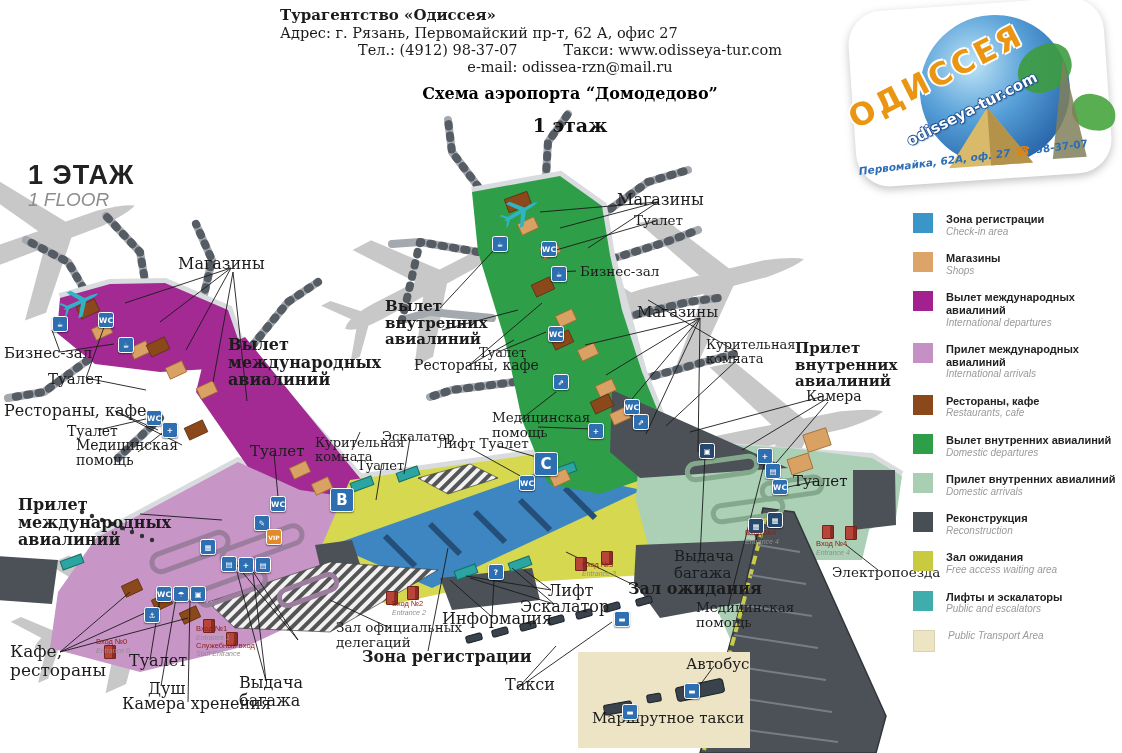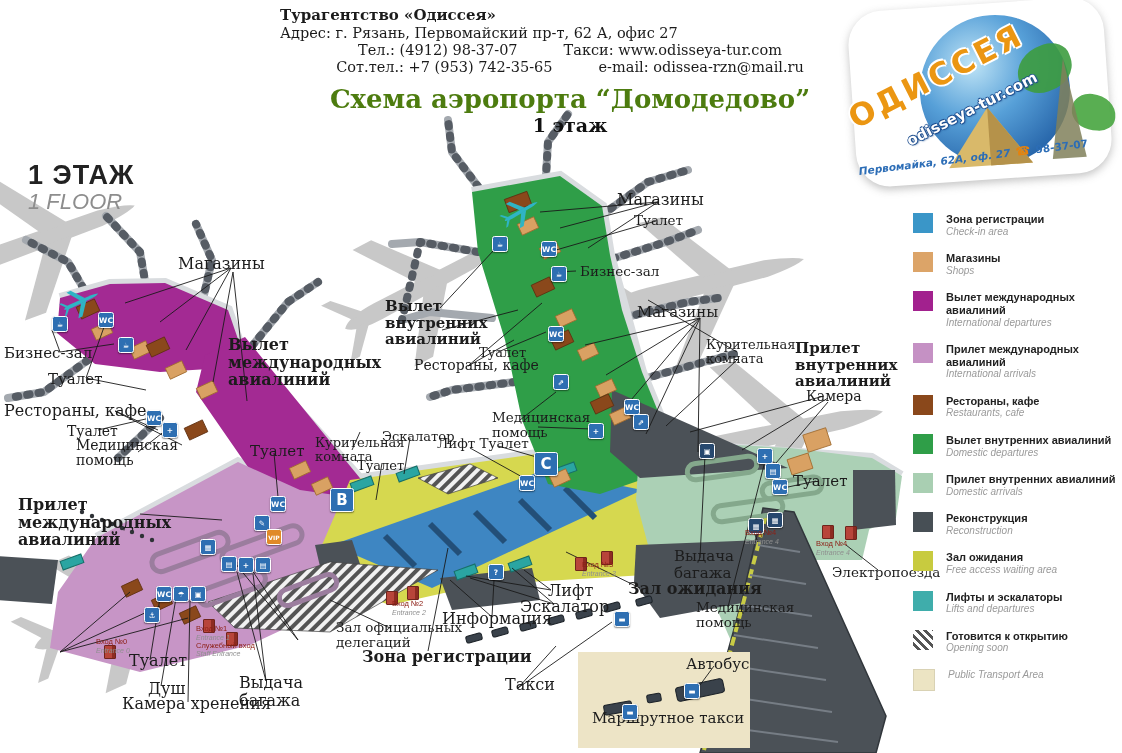--- a/index.html
+++ b/index.html
@@ -5,26 +5,26 @@
   html,body{margin:0;padding:0;background:#fff;}
   #canvas{position:relative;width:1122px;height:753px;background:#fff;overflow:hidden;
           font-family:"DejaVu Serif",serif;}
   svg{position:absolute;left:0;top:0;}
   
   .hdr{position:absolute;left:280px;top:6px;width:580px;text-align:left;color:#1b1b1b;}
   .hdr .agency{font-weight:bold;font-size:15px;}
   .hdr .addr{font-size:14.5px;margin-top:1px;}
   .hdr .row{display:flex;justify-content:center;gap:46px;font-size:14.5px;margin-top:1px;}
   .hdr .row span{white-space:nowrap;}
-  .title{position:absolute;left:280px;top:84px;width:580px;text-align:center;font-weight:bold;font-size:26px;color:#4d7c0f;}
+  .title{position:absolute;left:280px;top:84px;width:580px;text-align:center;font-weight:bold;font-size:16px;color:#000000;}
   .subtitle{position:absolute;left:280px;top:114px;width:580px;text-align:center;font-weight:bold;font-size:19px;color:#111;}
   
   .floor{position:absolute;left:28px;top:160px;font-family:"Liberation Sans",sans-serif;}
   .floor .ru{font-size:27px;font-weight:bold;color:#222;letter-spacing:1px;}
-  .floor .en{font-size:22px;font-style:italic;color:#8d8d8d;margin-top:-2px;}
+  .floor .en{font-size:19px;font-style:italic;color:#8d8d8d;margin-top:-2px;}
   
   .logo{position:absolute;left:838px;top:0;width:284px;height:196px;}
   .sticker{position:absolute;left:14px;top:4px;width:256px;height:176px;background:#fff;border-radius:34px;
            transform:rotate(-4deg);box-shadow:0 3px 8px rgba(120,120,120,.45);}
   .globe{position:absolute;left:68px;top:12px;width:150px;height:150px;border-radius:50%;
          background:radial-gradient(circle at 36% 32%, #bfe4f6, #57a0d8 40%, #2563a8 80%, #1b4d88);}
   .land1{position:absolute;left:98px;top:34px;width:56px;height:46px;background:#3d9c3f;border-radius:60% 40% 55% 45%;opacity:.9;transform:rotate(-15deg);}
   .land2{position:absolute;left:150px;top:86px;width:44px;height:36px;background:#47a53f;border-radius:45% 60% 40% 55%;opacity:.9;transform:rotate(10deg);}
   .pyr{position:absolute;left:92px;top:104px;width:0;height:0;border-left:42px solid transparent;
        border-right:42px solid transparent;border-bottom:58px solid #d9b96a;}
@@ -340,21 +340,20 @@
 </svg>
 
 <div class="hdr">
   <div class="agency">Турагентство «Одиссея»</div>
   <div class="addr">Адрес: г. Рязань, Первомайский пр-т, 62 А, офис 27</div>
   <div class="row">
     <span>Тел.: (4912) 98-37-07</span>
     <span>Такси: www.odisseya-tur.com</span>
   </div>
   <div class="row">
-    <span>Сот.тел.: +7 (953) 742-35-65</span>
     <span>e-mail: odissea-rzn@mail.ru</span>
   </div>
 </div>
 <div class="title">Схема аэропорта “Домодедово”</div>
 <div class="subtitle">1 этаж</div>
 
 <div class="floor">
   <div class="ru">1 ЭТАЖ</div>
   <div class="en">1 FLOOR</div>
 </div>
@@ -385,20 +384,22 @@
 международных
 авиалиний</div>
 <div class="lbl s16" style="left:4px;top:402px">Рестораны, кафе</div>
 <div class="lbl s14" style="left:67px;top:424px">Туалет</div>
 <div class="lbl s14" style="left:76px;top:438px">Медицинская
 помощь</div>
 <div class="lbl" style="left:250px;top:443px">Туалет</div>
 <div class="lbl b s16" style="left:18px;top:496px">Прилет
 международных
 авиалиний</div>
+<div class="lbl s17" style="left:10px;top:642px">Кафе,
+рестораны</div>
 <div class="lbl s16" style="left:129px;top:652px">Туалет</div>
 <div class="lbl s16" style="left:148px;top:680px">Душ</div>
 <div class="lbl s16" style="left:122px;top:695px">Камера хренения</div>
 <div class="lbl s16" style="left:239px;top:674px">Выдача
 багажа</div>
 <div class="lbl s135" style="left:336px;top:620px">Зал официальных
 делегаций</div>
 <div class="lbl b s16" style="left:362px;top:648px">Зона регистрации</div>
 <div class="lbl s16" style="left:442px;top:610px">Информация</div>
 <div class="lbl s16" style="left:520px;top:598px">Эскалатор</div>
@@ -572,28 +573,21 @@
     <div class="lg-sq" style="background-color: rgb(200, 203, 63);"></div>
     <div>
           <div class="lg-ru">Зал ожидания</div>
           <div class="lg-en">Free access waiting area</div>
         </div>
   </div>
   <div class="lg-item">
     <div class="lg-sq" style="background-color: rgb(63, 173, 171);"></div>
     <div>
           <div class="lg-ru">Лифты и эскалаторы</div>
-          <div class="lg-en">Lifts and departures</div>
-        </div>
-  </div>
-  <div class="lg-item">
-    <div class="lg-sq hatch"></div>
-    <div>
-          <div class="lg-ru">Готовится к открытию</div>
-          <div class="lg-en">Opening soon</div>
+          <div class="lg-en">Public and escalators</div>
         </div>
   </div>
   <div class="lg-item">
     <div class="lg-sq" style="border: 1px solid rgb(217, 210, 180); background-color: rgb(236, 228, 195);"></div>
     <div>
           <div class="lg-en">Public Transport Area</div>
         </div>
   </div>
 </div>
 

